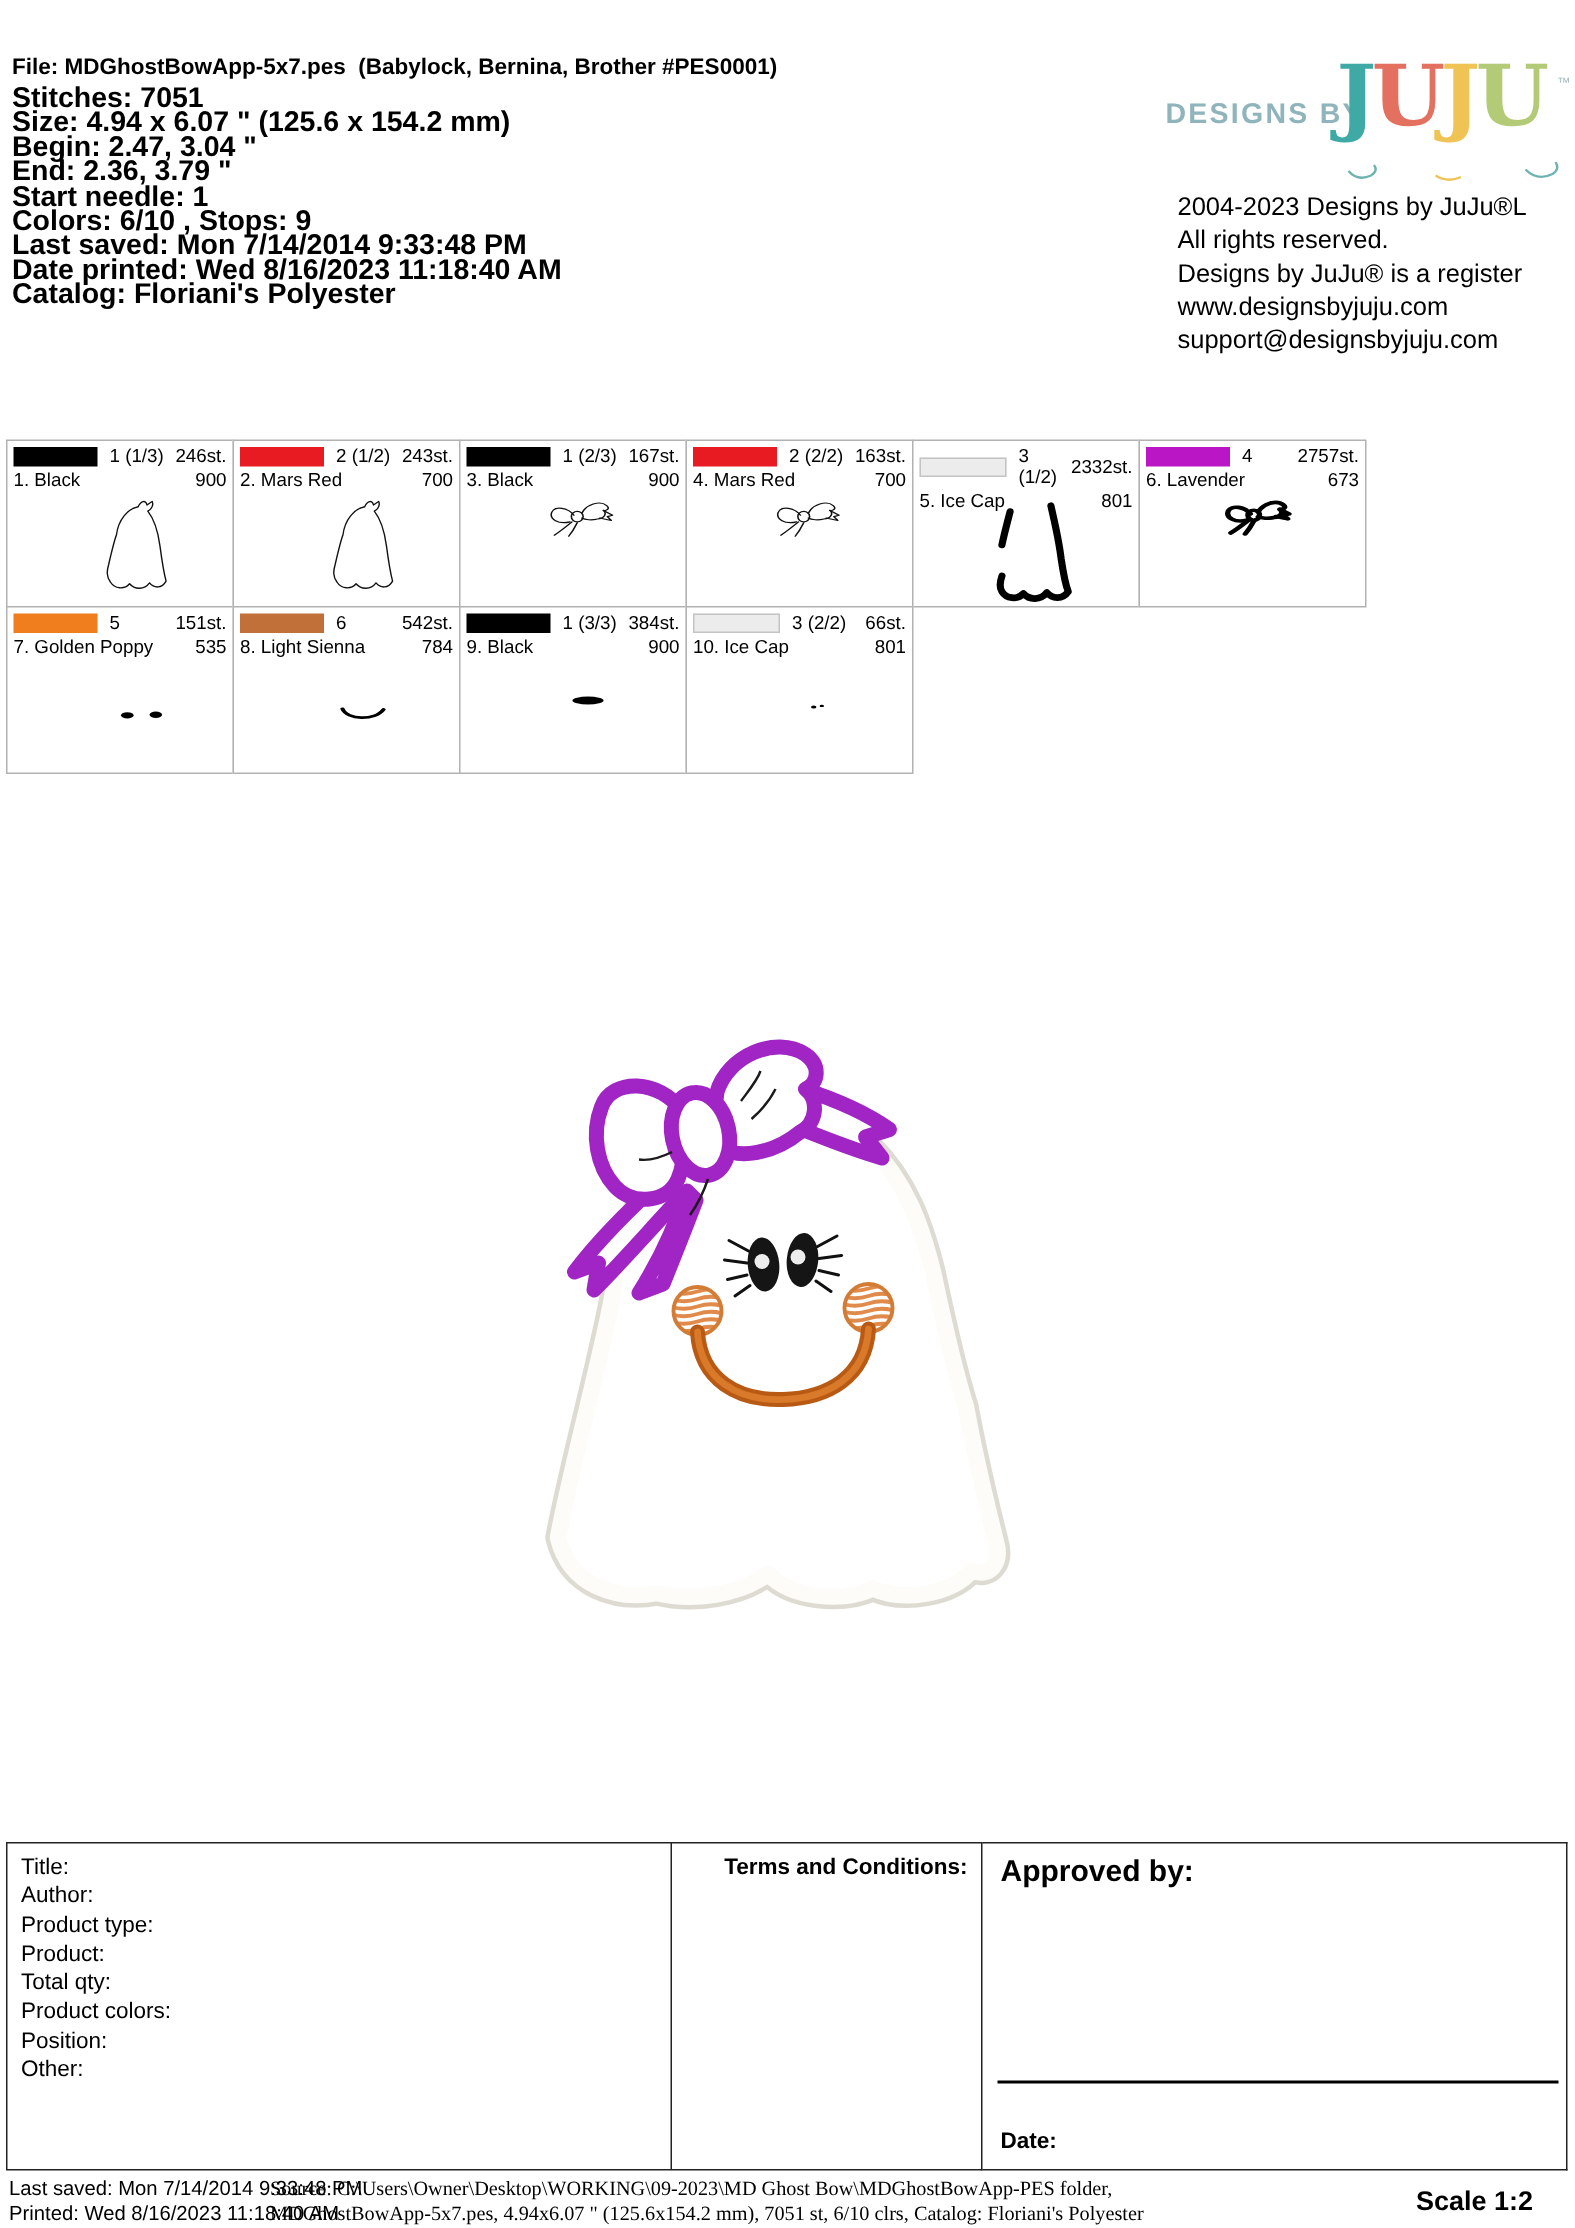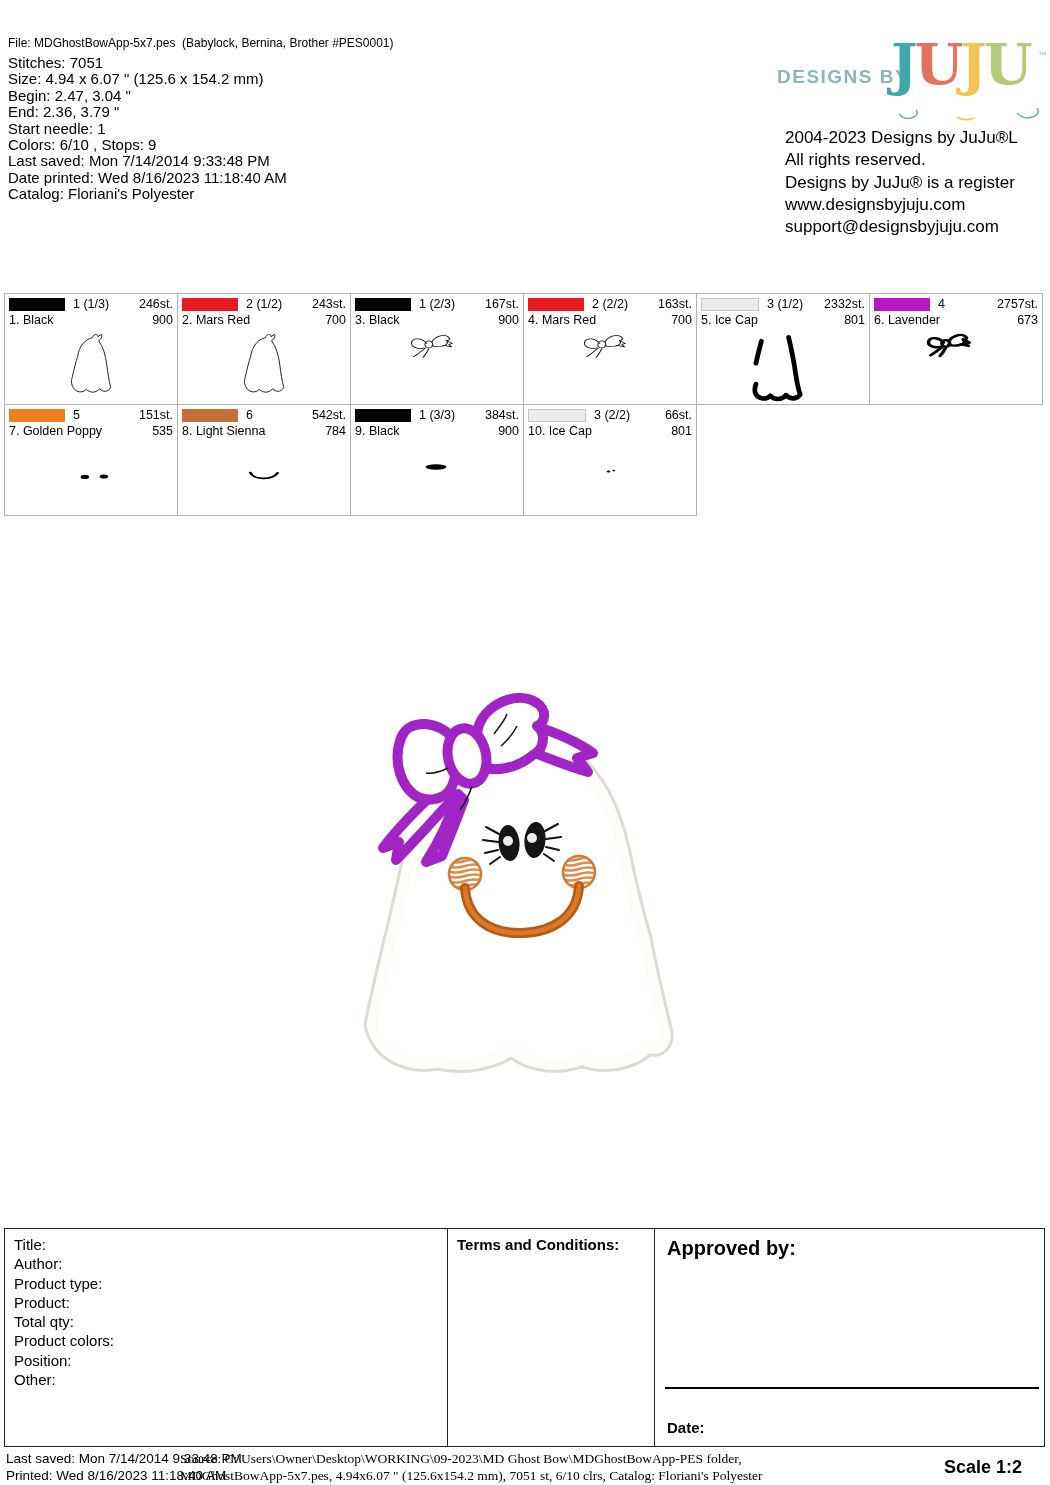--- a/index.html
+++ b/index.html
@@ -1,38 +1,38 @@
 <!DOCTYPE html>
 <html><head>
 <meta charset="utf-8">
 <style>
   html,body { margin:0; padding:0; background:#ffffff; }
   .page { position:relative; width:1050px; height:1485px; background:#fff;
           font-family:"Liberation Sans", sans-serif; color:#000; overflow:hidden; }
 
   
   .header { position:absolute; left:8px; top:36px; }
-  .doc-title { font-size:12px; font-weight:normal; white-space:pre; }
-  .meta { margin-top:5px; font-size:15px; line-height:16.4px; }
+  .doc-title { font-size:15px; font-weight:bold; white-space:pre; }
+  .meta { margin-top:5px; font-size:19px; line-height:16.4px;font-weight:bold; }
 
   
   .brand { position:absolute; left:775px; top:44px; width:272px; height:84px; }
   .brand-prefix { position:absolute; left:2px; top:22px; font-size:19px; letter-spacing:1.5px; color:#8fb4bb;font-weight:bold; }
   .juju { position:absolute; left:116px; top:-8px; font-family:"DejaVu Serif", serif;
           font-weight:bold; font-size:56px; line-height:1; letter-spacing:-3px; }
   .tm { position:absolute; right:0px; top:6px; font-size:9px; color:#9db8bd; }
   .flourish { position:absolute; left:122px; top:64px; }
   .copyright { position:absolute; left:785px; top:127px; width:263px; font-size:17px;
                line-height:22.3px; white-space:nowrap; overflow:hidden; }
 
   
   .color-table { position:absolute; left:4px; top:293px; }
   .trow { display:flex; }
   .trow2 { margin-top:-1px; }
-  .cell { width:174px; height:112px; box-sizing:border-box; border:1px solid #b2b2b2;
+  .cell { width:152px; height:112px; box-sizing:border-box; border:1px solid #b2b2b2;
           margin-left:-1px; position:relative; padding:3px 4px; background:#fff; }
   .cell:first-child { margin-left:0; }
   .cell-l1 { display:flex; align-items:center; font-size:12.5px; }
   .swatch { width:56px; height:13px; margin-right:8px; flex:none; }
   .seq { flex:1; }
   .cell-l2 { display:flex; font-size:12.5px; margin-top:2px; }
   .tname { flex:1; }
   .thumb { position:absolute; }
   .th-ghost-outline { left:57px; top:38px; width:58px; height:70px; }
   .th-bow-outline   { left:56px; top:31px; width:48px; height:42px; }
@@ -44,21 +44,21 @@
   .th-tiny-marks    { left:78px; top:60px; width:18px; height:12px; }
 
   
   .design { position:absolute; left:352px; top:676px; width:350px; height:425px; }
 
   
   .form { position:absolute; left:4px; top:1228px; width:1041px; height:219px; display:flex; }
   .form-left { width:444px; box-sizing:border-box; border:1px solid #222;
                padding:6px 9px; font-size:15px; line-height:19.3px; }
   .form-mid { width:207px; box-sizing:border-box; border:1px solid #222; border-left:none;
-              padding:7px 9px; font-weight:bold; font-size:15px; }
+              padding:7px 9px; font-weight:bold; font-size:15px;text-align:right; }
   .form-right { flex:1; box-sizing:border-box; border:1px solid #222; border-left:none;
                 position:relative; padding:8px 12px; }
   .approved { font-weight:bold; font-size:20px; }
   .sign-line { position:absolute; left:10px; right:5px; bottom:57px; border-top:2px solid #000; }
   .date { position:absolute; left:12px; bottom:10px; font-weight:bold; font-size:15px; }
 
   
   .footer-left { position:absolute; left:6px; top:1450px; font-size:13.5px; line-height:17px; }
   .footer-src  { position:absolute; left:180px; top:1450px; font-size:13.5px; line-height:17px;font-family:Liberation Serif, serif; }
   .footer-scale{ position:absolute; right:28px; top:1457px; font-weight:bold; font-size:18px; }

